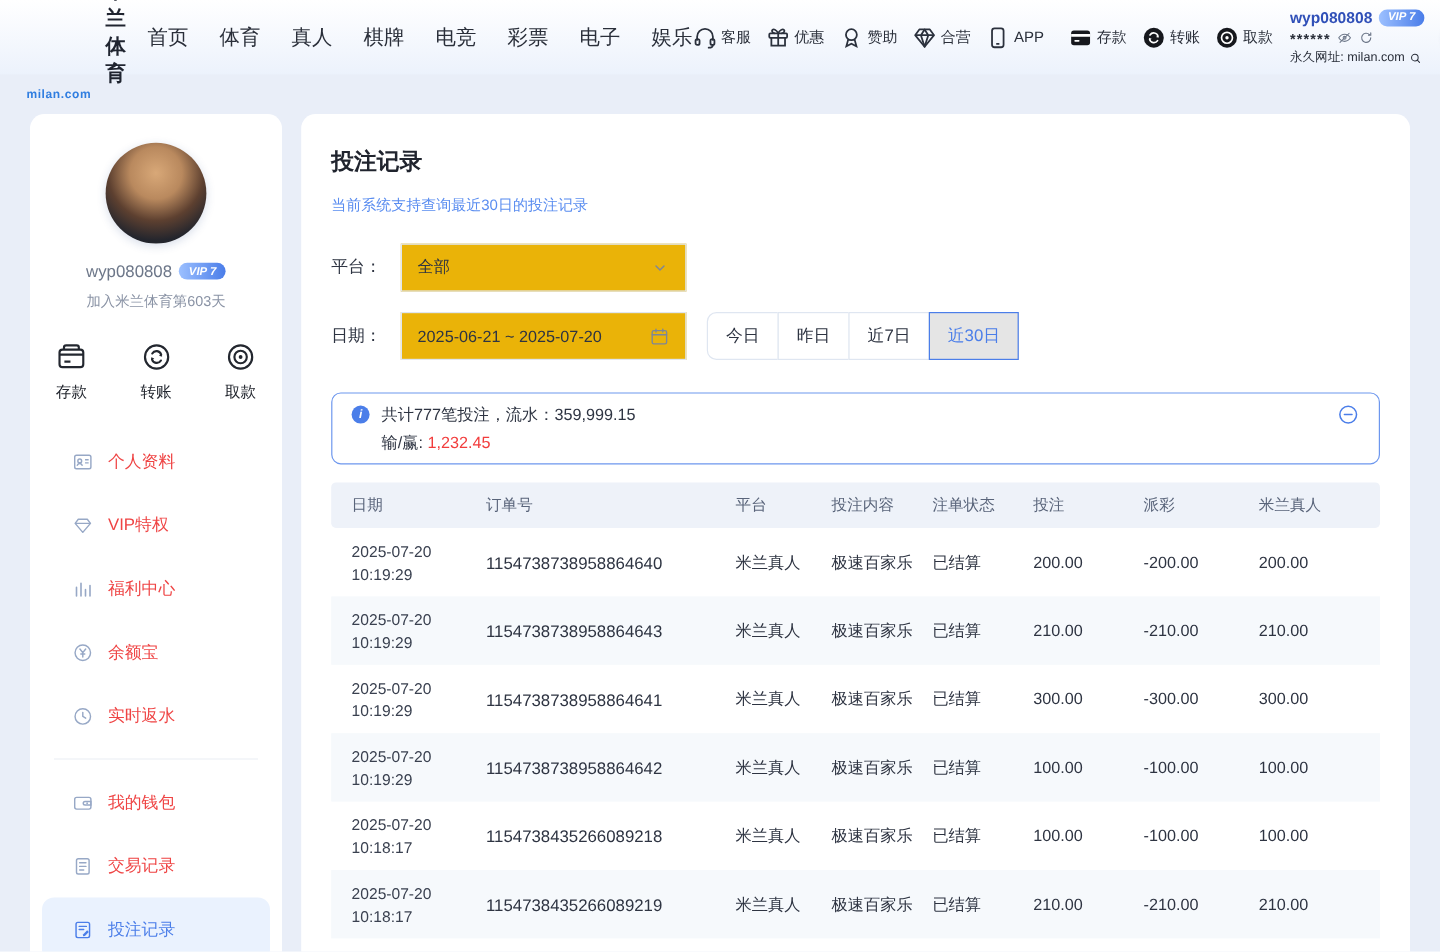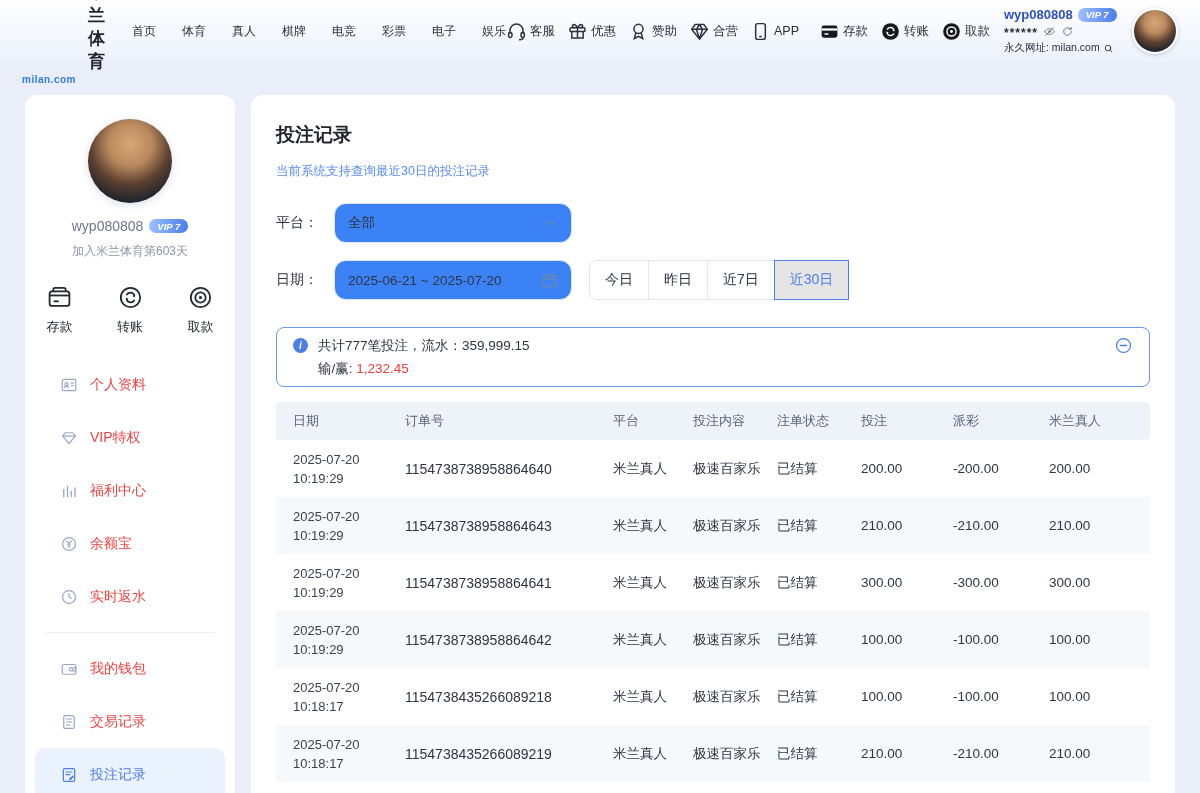--- a/index.html
+++ b/index.html
@@ -9,21 +9,21 @@
 .icn svg{width:100%;height:100%;display:block}
 
 
 .topbar{height:62px;background:linear-gradient(180deg,#ffffff,#ecf2fc);display:flex;align-items:center;padding:17px 22px}
 .logo{display:flex;flex-direction:column;margin-right:18px;cursor:pointer}
 .logo-row{display:flex;align-items:baseline;gap:7px}
 .logo-brand{font-size:25px;font-weight:bold;font-style:italic;color:#2f7de0;line-height:1;letter-spacing:-1px}
 .logo-cn{font-size:17px;font-weight:bold;color:#1f2430}
 .logo-domain{font-size:10px;font-weight:bold;color:#2f7de0;margin-top:1px;letter-spacing:.5px}
 .nav{display:flex;gap:26px}
-.nav-item{font-size:12px;color:#2a2f3a;cursor:pointer;text-decoration:none;font-weight:500;white-space:nowrap}
+.nav-item{font-size:17px;color:#2a2f3a;cursor:pointer;text-decoration:none;font-weight:500;white-space:nowrap}
 .topbar-right{margin-left:auto;display:flex;align-items:center}
 .actions{display:flex;gap:12px;align-items:flex-start}
 .action{display:flex;flex-direction:row;align-items:center;gap:3px;cursor:pointer;min-width:31px}
 .action .icn{width:21px;height:21px;color:#2b313d}
 .action.dark .icn{color:#16181d}
 .action.gap{margin-left:8px}
 .action-label{font-size:12.5px;color:#2a2f3a;white-space:nowrap}
 .user-block{display:flex;flex-direction:column;gap:3px;margin-left:14px;min-width:118px}
 .ub-line1{display:flex;align-items:center;gap:5px}
 .ub-name{font-size:13px;font-weight:bold;color:#3050b8}
@@ -55,21 +55,21 @@
 .menu-item.active .icn{color:#4b7ee9}
 .menu-divider{height:1px;background:#edf0f6;margin:9px 20px}
 
 
 .main{flex:1;background:#fff;border-radius:12px;padding:27px 25px 0;height:724px;overflow:hidden}
 .page-title{font-size:19px;font-weight:bold;color:#20242e}
 .page-sub{font-size:12.5px;color:#5a8df0;margin-top:15px}
 .filter-row{display:flex;align-items:center;margin-top:23px}
 .filter-row.second{margin-top:17px}
 .filter-label{font-size:14px;color:#2e3442;width:58px;flex:none}
-.select-box,.date-box{width:238px;height:40px;border:1px solid #dfe6f1;border-radius:12px;display:flex;align-items:center;padding:0 13px;font-size:13.5px;color:#2e3442;background:#3b82f6;cursor:pointer}
+.select-box,.date-box{width:238px;height:40px;border:1px solid #dfe6f1;border-radius:0;display:flex;align-items:center;padding:0 13px;font-size:13.5px;color:#2e3442;background:#eab308;cursor:pointer}
 .select-box .chev{margin-left:auto;width:16px;height:16px;color:#7d8698}
 .date-box .cal{margin-left:auto;width:17px;height:17px;color:#7d8698}
 .seg-group{display:flex;margin-left:17px}
 .seg{height:40px;padding:0 15px;border:1px solid #dfe6f1;background:#fff;font-size:14px;color:#2e3442;display:flex;align-items:center;cursor:pointer;margin-left:-1px;font-family:inherit}
 .seg:first-child{border-radius:8px 0 0 8px;margin-left:0}
 .seg:last-child{border-radius:0 8px 8px 0}
 .seg.active{color:#4b7ee9;border-color:#4b7ee9;background:#e5e5e5;position:relative;z-index:2;border-radius:0}
 .filter-buttons{margin-left:auto;display:flex;gap:13px}
 .btn{height:38px;width:105px;border-radius:8px;font-size:15px;cursor:pointer;font-family:inherit}
 .btn-primary{border:none;background:linear-gradient(180deg,#79a6f8,#4b7ee9);color:#fff;box-shadow:0 5px 12px rgba(75,126,233,.35)}

